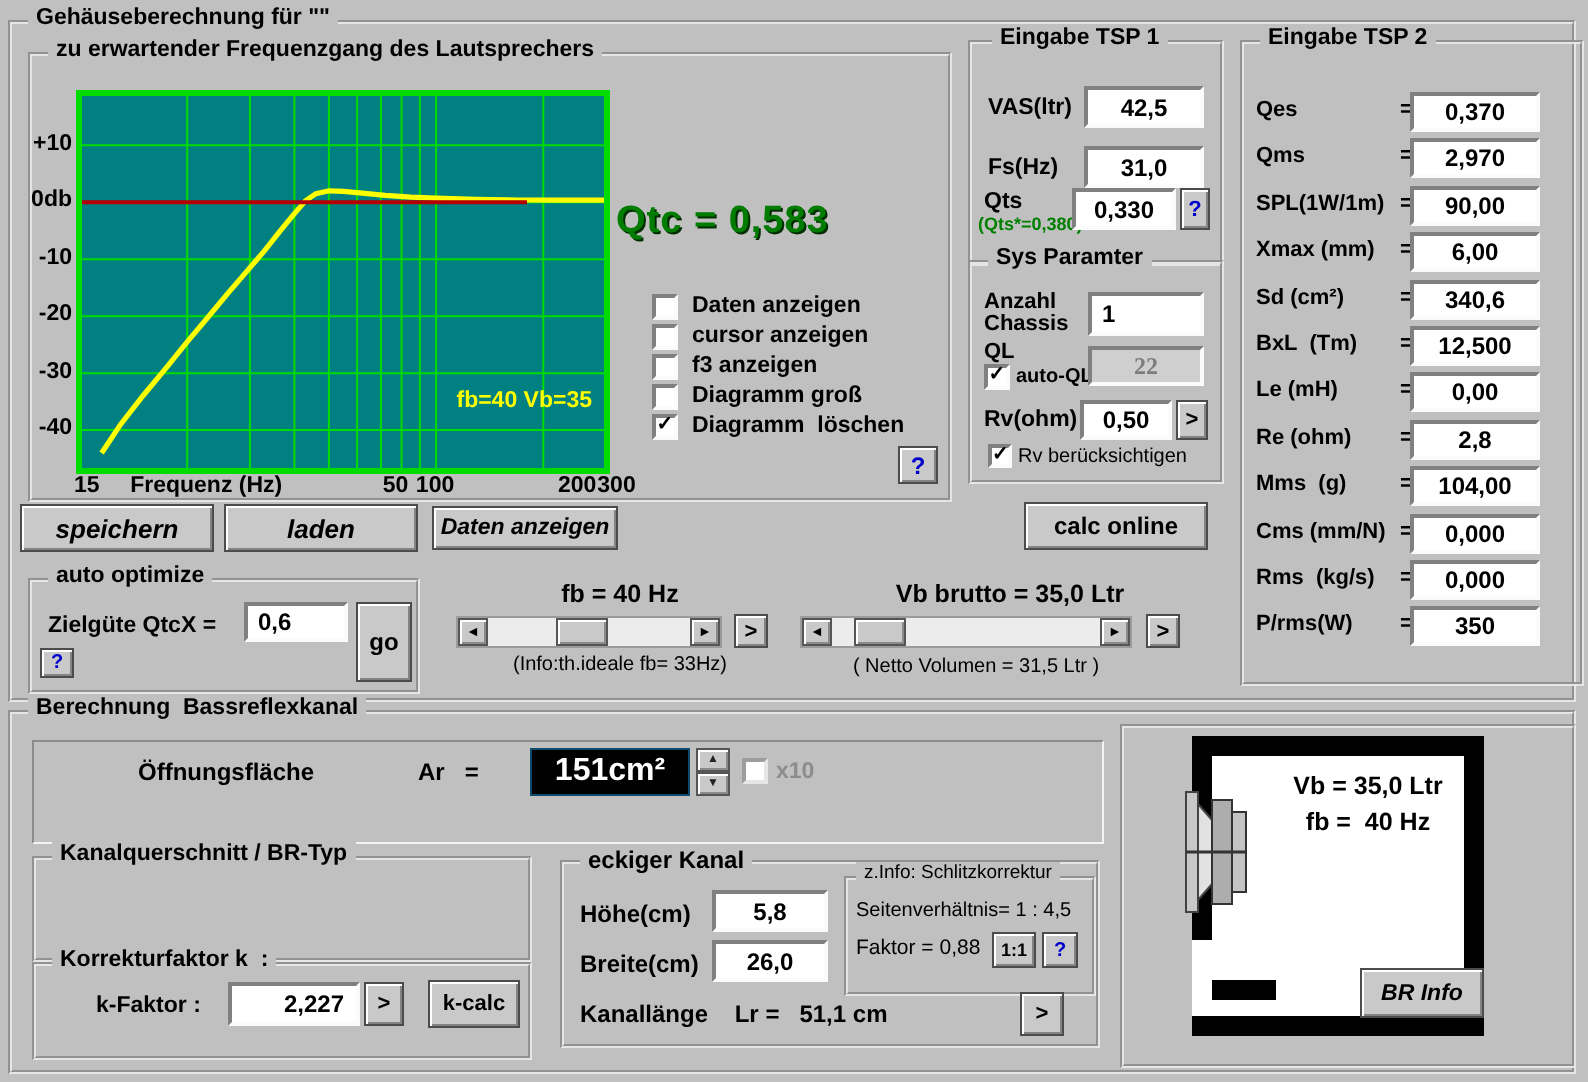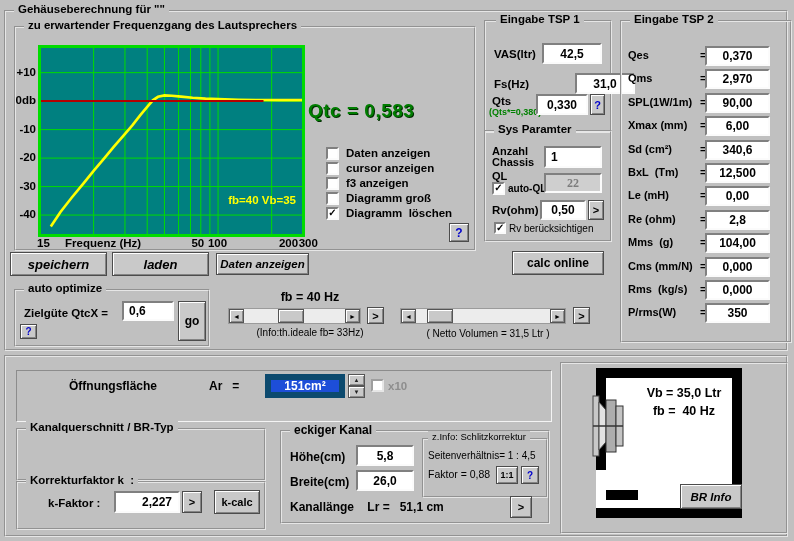--- a/index.html
+++ b/index.html
@@ -56,21 +56,21 @@
   .t2l{position:absolute;left:4px;top:3px;font-weight:bold;font-size:11px;white-space:pre;}
   .t2e{position:absolute;left:76px;top:3px;font-weight:bold;}
   .t2v{left:auto;right:0;top:0;width:65px;height:20px;}
   .radio-row{position:absolute;left:6px;top:18px;display:flex;gap:10px;align-items:center;}
   .radio-item{display:flex;gap:5px;align-items:center;font-weight:bold;font-size:11.5px;white-space:nowrap;}
   .qtc{position:absolute;left:308px;top:100px;width:175px;font-size:19px;font-weight:bold;color:#007d00;
        text-shadow:1px 1px 0 #002d00;letter-spacing:0.5px;}
   .greensub{color:#008000;font-size:9px;font-weight:bold;}
   .info-sm{font-size:10px;font-weight:normal;}
   .whitepanel{position:absolute;border:1px solid;border-color:#8c8c8c #f4f4f4 #f4f4f4 #8c8c8c;background:#c0c0c0;}
-  .teal{background:#1d4ed8;color:#fff;border:6px solid #0c4a6e;font-size:12px;}
+  .teal{background:#000000;color:#fff;border:1px solid #0c4a6e;font-size:16px;}
 </style>
 </head>
 <body>
 
 <div class="window">
 
   <div class="gb" style="left:4px;top:10px;width:780px;height:337px;">
     <span class="gb-legend">Gehäuseberechnung für ""</span>
   </div>
 
@@ -166,34 +166,35 @@
 
   <div class="abs b" style="left:240px;top:290px;width:140px;text-align:center;font-size:12.5px;">fb =  40 Hz</div>
   <div class="sb" style="left:228px;top:308px;width:133px;">
     <span class="sb-a" style="left:0;">◄</span>
     <span class="sb-a" style="right:0;">►</span>
     <span class="sb-thumb" style="left: 48.75px;"></span>
   </div>
   <div class="btn" style="left:367px;top:307px;width:17px;height:17px;font-size:11px;">&gt;</div>
   <div class="abs info-sm" style="left:235px;top:327px;width:150px;text-align:center;">(Info:th.ideale fb=  33Hz)</div>
 
+  <div class="abs b" style="left:425px;top:290px;width:160px;text-align:center;font-size:12.5px;">Vb brutto = 35,0 Ltr</div>
   <div class="sb" style="left:400px;top:308px;width:166px;">
     <span class="sb-a" style="left:0;">◄</span>
     <span class="sb-a" style="right:0;">►</span>
     <span class="sb-thumb" style="left: 25.8px;"></span>
   </div>
   <div class="btn" style="left:573px;top:307px;width:17px;height:17px;font-size:11px;">&gt;</div>
   <div class="abs info-sm" style="left:413px;top:328px;width:150px;text-align:center;">( Netto Volumen =  31,5 Ltr )</div>
 
   <div class="gb" style="left:484px;top:20px;width:124px;height:109px;">
     <span class="gb-legend" style="left:10px;">Eingabe TSP 1</span>
     <span class="abs b" style="left:8px;top:26px;">VAS(ltr)</span>
     <div class="inp" style="left:56px;top:21px;width:60px;height:21px;">42,5</div>
     <span class="abs b" style="left:8px;top:56px;">Fs(Hz)</span>
-    <div class="inp" style="left:56px;top:51px;width:60px;height:21px;margin-left:33px;">31,0</div>
+    <div class="inp" style="left:56px;top:51px;width:60px;height:21px;">31,0</div>
     <span class="abs b" style="left:6px;top:73px;">Qts</span>
     <span class="abs greensub" style="left:3px;top:85px;">(Qts*=0,380)</span>
     <div class="inp" style="left:50px;top:72px;width:52px;height:21px;">0,330</div>
     <div class="btn blue" style="left:104px;top:72px;width:15px;height:21px;font-size:11px;">?</div>
   </div>
 
   <div class="gb" style="left:484px;top:130px;width:124px;height:108px;">
     <span class="gb-legend">Sys Paramter</span>
     <div class="abs b" style="left:6px;top:14px;line-height:10.5px;font-size:11px;">
       <div>Anzahl</div>
@@ -283,20 +284,21 @@
 
         <div class="tsp2-row">
           <span class="t2l">P/rms(W)</span>
           <span class="t2e">=</span>
           <span class="inp t2v">350</span>
         </div>
       </div>
   </div>
 
   <div class="gb" style="left:4px;top:355px;width:780px;height:178px;">
+    <span class="gb-legend">Berechnung  Bassreflexkanal</span>
 
     <div class="whitepanel" style="left:10px;top:13px;width:534px;height:50px;">
       <span class="abs b pre" style="left:52px;top:8px;font-size:12px;">Öffnungsfläche</span>
       <span class="abs b pre" style="left:192px;top:8px;font-size:12px;">Ar   =</span>
       <div class="inp teal" style="left:248px;top:3px;width:80px;height:24px;">151cm²</div>
       <div class="abs" style="left:331px;top:3px;width:17px;height:24px;">
         <span class="spin-b" style="top:0;">▲</span>
         <span class="spin-b" style="top:12px;">▼</span>
       </div>
       <span class="cb disabled abs" style="left:354px;top:8px;"></span>

